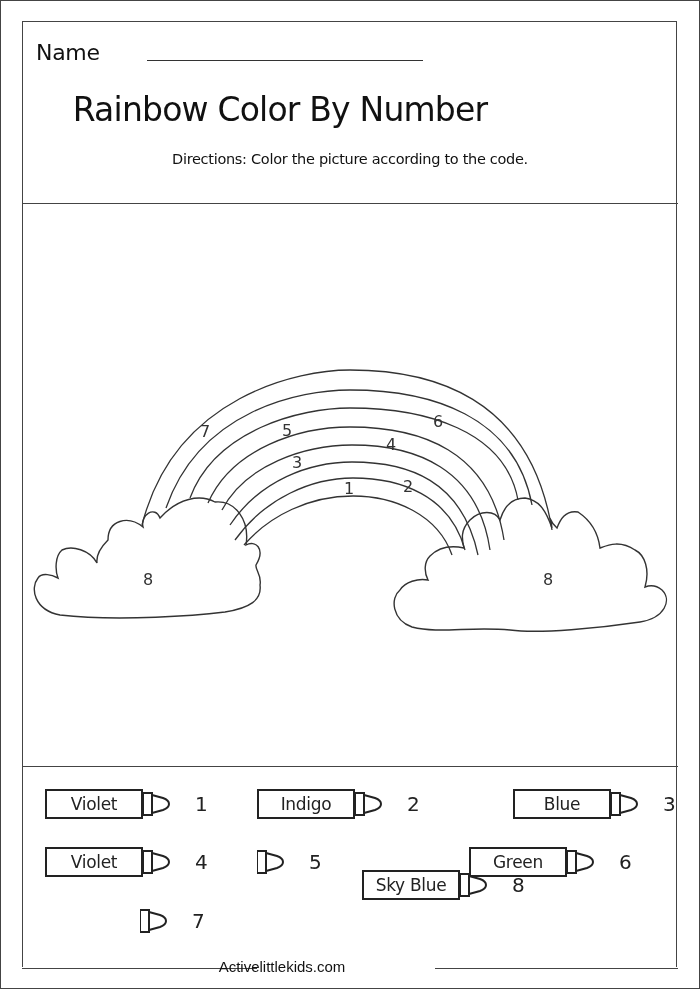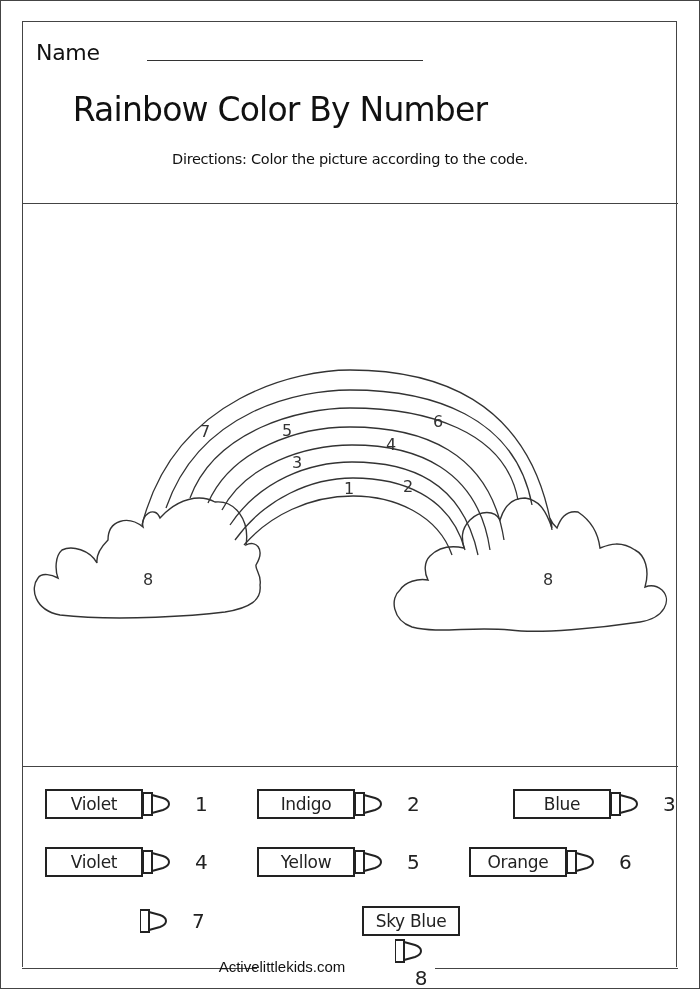--- a/index.html
+++ b/index.html
@@ -105,44 +105,43 @@
 
 <div class="crayon" style="left:45px; top:847px;">
   <div class="crayon-body">Violet</div>
   <svg class="crayon-tip" viewBox="0 0 32 30">
       <rect x="0" y="4" width="9" height="22" fill="none" stroke="#222" stroke-width="2"></rect>
       <path d="M9,6 L20,9 C28,12 28,18 20,21 L9,24" fill="none" stroke="#222" stroke-width="2"></path>
     </svg>
   <span class="crayon-num">4</span>
 </div>
 <div class="crayon" style="left:257px; top:847px;">
-  <div class="crayon-body">Yellow</div>
   <svg class="crayon-tip" viewBox="0 0 32 30">
       <rect x="0" y="4" width="9" height="22" fill="none" stroke="#222" stroke-width="2"></rect>
       <path d="M9,6 L20,9 C28,12 28,18 20,21 L9,24" fill="none" stroke="#222" stroke-width="2"></path>
     </svg>
   <span class="crayon-num">5</span>
 </div>
 <div class="crayon" style="left:469px; top:847px;">
-  <div class="crayon-body">Orange</div>
+  <div class="crayon-body">Green</div>
   <svg class="crayon-tip" viewBox="0 0 32 30">
       <rect x="0" y="4" width="9" height="22" fill="none" stroke="#222" stroke-width="2"></rect>
       <path d="M9,6 L20,9 C28,12 28,18 20,21 L9,24" fill="none" stroke="#222" stroke-width="2"></path>
     </svg>
   <span class="crayon-num">6</span>
 </div>
 
 <div class="crayon" style="left:140px; top:906px;">
   <svg class="crayon-tip" viewBox="0 0 32 30">
       <rect x="0" y="4" width="9" height="22" fill="none" stroke="#222" stroke-width="2"></rect>
       <path d="M9,6 L20,9 C28,12 28,18 20,21 L9,24" fill="none" stroke="#222" stroke-width="2"></path>
     </svg>
   <span class="crayon-num">7</span>
 </div>
-<div class="crayon" style="left:362px; top:906px;flex-direction:column;">
+<div class="crayon" style="left:362px; top:870px;">
   <div class="crayon-body">Sky Blue</div>
   <svg class="crayon-tip" viewBox="0 0 32 30">
       <rect x="0" y="4" width="9" height="22" fill="none" stroke="#222" stroke-width="2"></rect>
       <path d="M9,6 L20,9 C28,12 28,18 20,21 L9,24" fill="none" stroke="#222" stroke-width="2"></path>
     </svg>
   <span class="crayon-num">8</span>
 </div>
 
 <div class="footer-line" style="left:22px; width:235px;"></div>
 <div class="footer-line" style="left:435px; width:243px;"></div>

